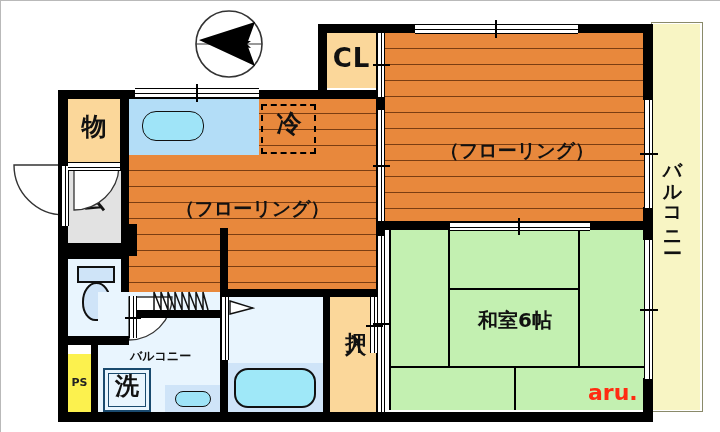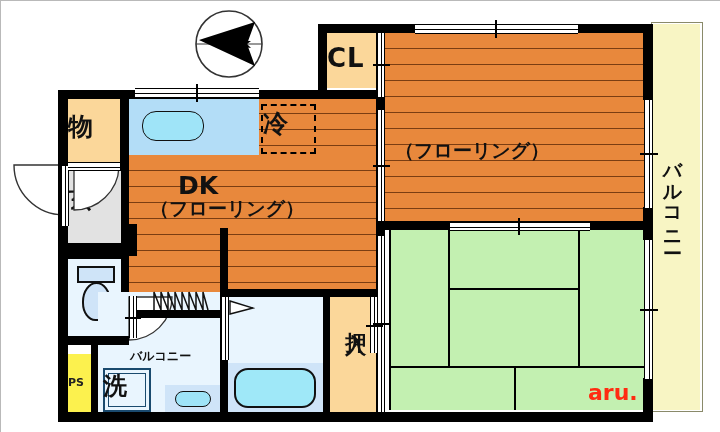--- a/index.html
+++ b/index.html
@@ -79,20 +79,21 @@
   .dashbox {
     border: 2px dashed #000;
     background: transparent;
   }
 
   
   .lbl {
     position: absolute;
     color: #111;
     white-space: nowrap;
+    text-align: center;
     line-height: 1.08;
     font-weight: 700;
   }
   .lbl-v {
     writing-mode: vertical-rl;
     text-orientation: upright;
     white-space: nowrap;
   }
   .lbl-cl { font-size: 26px; letter-spacing: 1px; }
   .lbl-mono { font-size: 25px; letter-spacing: 0px; }
@@ -184,31 +185,31 @@
 
   <div class="abs floor-tatami" style="left:389px; top:230px; width:260px; height:180px;"></div>
 
   <div class="abs thinline" style="left:389px; top:230px; width:1.5px; height:180px;"></div>
   <div class="abs thinline" style="left:448px; top:230px; width:1.5px; height:137px;"></div>
   <div class="abs thinline" style="left:578px; top:230px; width:1.5px; height:137px;"></div>
   <div class="abs thinline" style="left:448px; top:288px; width:131px; height:1.5px;"></div>
   <div class="abs thinline" style="left:389px; top:366px; width:260px; height:1.5px;"></div>
   <div class="abs thinline" style="left:514px; top:366px; width:1.5px; height:44px;"></div>
 
+  <div class="lbl lbl-room" style="left:425px; top:310px; width:180px;">和室6帖</div>
 
   <div class="watermark" style="left:588px; top:380px;">aru.</div>
 
   <div class="abs floor-wood" style="left:129px; top:155px; width:247px; height:155px;">
     <div class="woodlines"></div>
   </div>
 
   <div class="abs floor-wood" style="left:258px; top:98px; width:118px; height:57px;">
     <div class="woodlines"></div>
   </div>
-  <div class="lbl lbl-mono" style="left:178px; top:172px; width:148px;">DK</div>
   <div class="lbl lbl-room2" style="left:150px; top:198px; width:205px;">（フローリング）</div>
 
   <div class="abs dashbox" style="left:261px; top:104px; width:55px; height:50px;"></div>
   <div class="lbl lbl-kanji" style="left:263px; top:110px; width:52px;">冷</div>
 
   <div class="abs floor-counter" style="left:129px; top:99px; width:130px; height:56px;"></div>
   <div class="sink-basin abs" style="left:142px; top:111px; width:62px; height:30px;"></div>
 
   <div class="abs floor-closet" style="left:68px; top:99px; width:52px; height:63px;"></div>
   <div class="lbl lbl-kanji" style="left:68px; top:113px; width:52px;">物</div>

